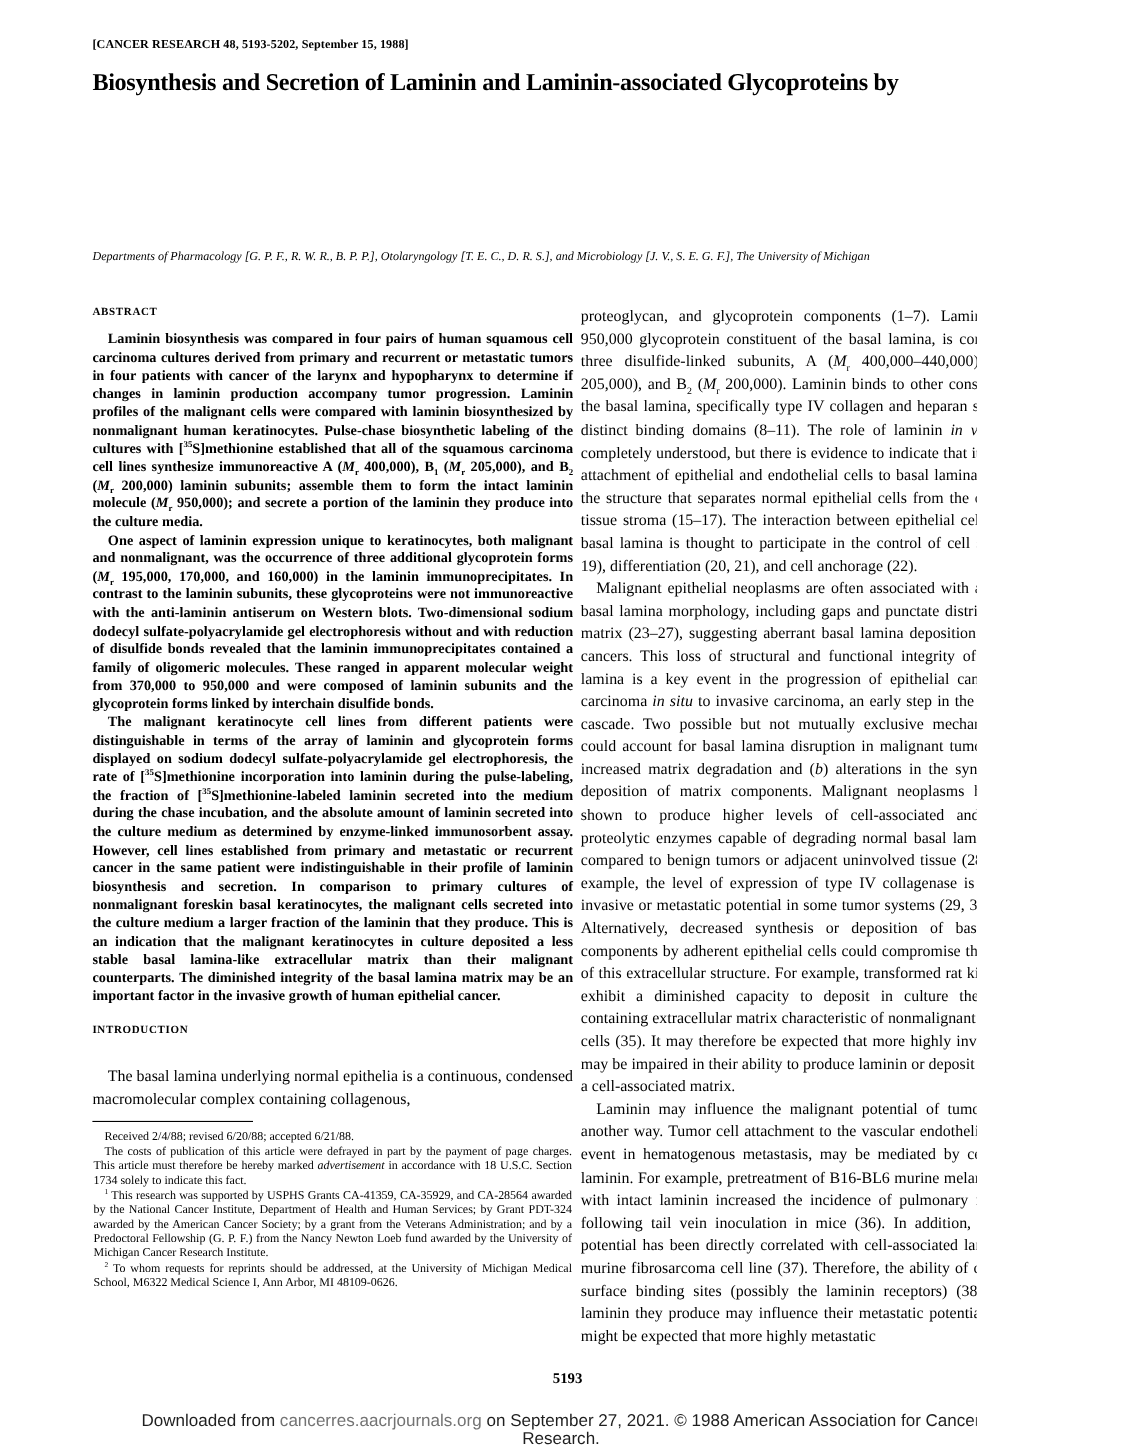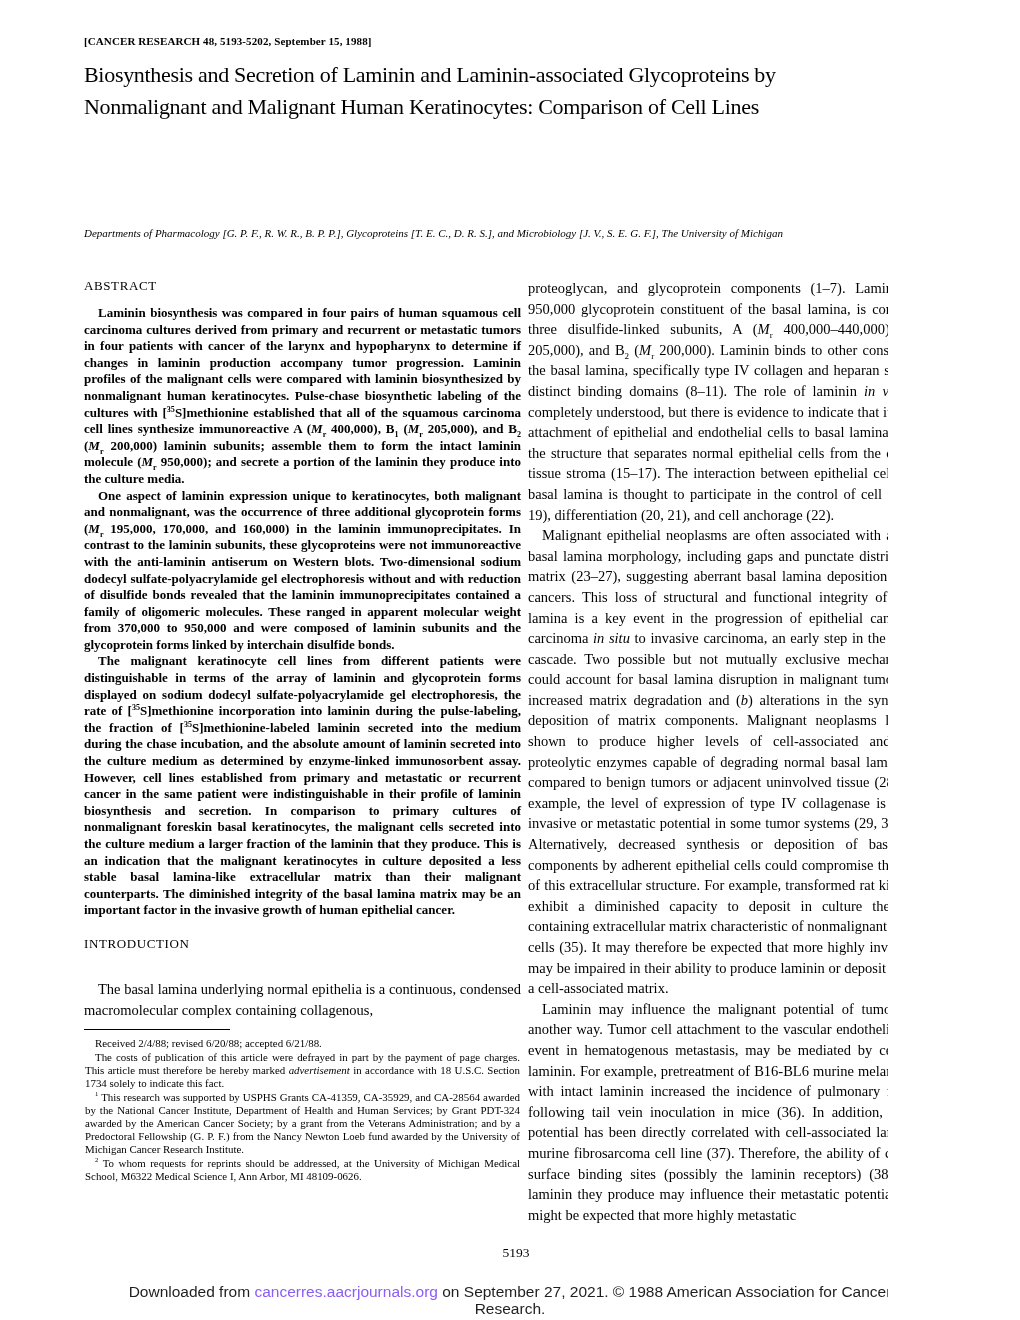--- a/index.html
+++ b/index.html
@@ -10,81 +10,80 @@
   }
   sup { font-size:0.62em; vertical-align:super; line-height:0; }
   sub { font-size:0.62em; vertical-align:sub; line-height:0; }
 
   .journal-header {
     position:absolute; left:84px; top:35px;
     font-size:11px; font-weight:700; letter-spacing:0.1px;
   }
   .title-block {
     position:absolute; left:84px; top:59px;
-    font-weight:400; font-size:22px; line-height:31.5px;
+    font-weight:700; font-size:22px; line-height:31.5px;
     letter-spacing:-0.3px; white-space:nowrap;
   }
   .authors-block {
     position:absolute; left:84px; top:176px;
     font-weight:700; font-size:14.3px; line-height:19px; white-space:nowrap;
   }
   .affiliation-block {
     position:absolute; left:84px; top:227px;
     font-style:italic; font-size:11px; line-height:13.5px; white-space:nowrap;
   }
   .col-left  { position:absolute; left:84px;  top:278px; width:437px; }
   .col-right { position:absolute; left:528px; top:278px; width:421px; }
 
   .sec-head {
-    font-weight:400; font-size:13px; letter-spacing:0.6px; margin:0 0 11px 0;
+    font-weight:700; font-size:10px; letter-spacing:0.6px; margin:0 0 11px 0;
   }
   .abstract p {
     font-weight:700; font-size:13px; line-height:16.6px;
     text-align:justify; text-indent:14px; margin:0;
   }
   .intro-head { margin:17px 0 27px 0; }
   .body-text {
     font-size:14.5px; line-height:20.6px; text-align:justify; margin:0;
   }
   .indent { text-indent:14px; }
 
   .fn-rule {
     width:146px; height:0; border-top:1.6px solid #000; margin:9px 0 7px 0;
   }
   .footnotes p {
     font-size:10.9px; line-height:13px; text-align:justify;
     text-indent:10px; margin:1px;
   }
   .page-number {
     position:absolute; left:84px; top:1245px; width:864px;
-    text-align:center; font-weight:400; font-size:13.5px;
+    text-align:center; font-weight:700; font-size:13.5px;
   }
   .footer {
     position:absolute; left:110px; top:1283px; width:800px;
     text-align:center;
     font-family:"Liberation Sans","DejaVu Sans",sans-serif;
     font-size:15.5px; line-height:17px; color:#1f1f1f;
   }
-  .footer a { color:#8b5cf6; text-decoration:none; cursor:pointer; }
+  .footer a { color:#737373; text-decoration:none; cursor:pointer; }
 </style>
 </head>
 <body>
 
 <div class="page">
 
   <div class="journal-header">[CANCER RESEARCH 48, 5193-5202, September 15, 1988]</div>
 
   <div class="title-block">
     <div>Biosynthesis and Secretion of Laminin and Laminin-associated Glycoproteins by</div>
-    <div>Nonmalignant and Malignant Human Keratinocytes: Comparison of Cell Lines</div>
   </div>
 
 
   <div class="affiliation-block">
-    <div>Departments of Pharmacology [G. P. F., R. W. R., B. P. P.], Glycoproteins [T. E. C., D. R. S.], and Microbiology [J. V., S. E. G. F.], The University of Michigan</div>
+    <div>Departments of Pharmacology [G. P. F., R. W. R., B. P. P.], Otolaryngology [T. E. C., D. R. S.], and Microbiology [J. V., S. E. G. F.], The University of Michigan</div>
   </div>
 
   <div class="col-left">
     <div class="abstract">
       <h2 class="sec-head">ABSTRACT</h2>
       <p>Laminin biosynthesis was compared in four pairs of human squamous cell carcinoma cultures derived from primary and recurrent or metastatic tumors in four patients with cancer of the larynx and hypopharynx to determine if changes in laminin production accompany tumor progression. Laminin profiles of the malignant cells were compared with laminin biosynthesized by nonmalignant human keratinocytes. Pulse-chase biosynthetic labeling of the cultures with [<sup>35</sup>S]methionine established that all of the squamous carcinoma cell lines synthesize immunoreactive A (<i>M</i><sub>r</sub> 400,000), B<sub>1</sub> (<i>M</i><sub>r</sub> 205,000), and B<sub>2</sub> (<i>M</i><sub>r</sub> 200,000) laminin subunits; assemble them to form the intact laminin molecule (<i>M</i><sub>r</sub> 950,000); and secrete a portion of the laminin they produce into the culture media.</p>
       <p>One aspect of laminin expression unique to keratinocytes, both malignant and nonmalignant, was the occurrence of three additional glycoprotein forms (<i>M</i><sub>r</sub> 195,000, 170,000, and 160,000) in the laminin immunoprecipitates. In contrast to the laminin subunits, these glycoproteins were not immunoreactive with the anti-laminin antiserum on Western blots. Two-dimensional sodium dodecyl sulfate-polyacrylamide gel electrophoresis without and with reduction of disulfide bonds revealed that the laminin immunoprecipitates contained a family of oligomeric molecules. These ranged in apparent molecular weight from 370,000 to 950,000 and were composed of laminin subunits and the glycoprotein forms linked by interchain disulfide bonds.</p>
       <p>The malignant keratinocyte cell lines from different patients were distinguishable in terms of the array of laminin and glycoprotein forms displayed on sodium dodecyl sulfate-polyacrylamide gel electrophoresis, the rate of [<sup>35</sup>S]methionine incorporation into laminin during the pulse-labeling, the fraction of [<sup>35</sup>S]methionine-labeled laminin secreted into the medium during the chase incubation, and the absolute amount of laminin secreted into the culture medium as determined by enzyme-linked immunosorbent assay. However, cell lines established from primary and metastatic or recurrent cancer in the same patient were indistinguishable in their profile of laminin biosynthesis and secretion. In comparison to primary cultures of nonmalignant foreskin basal keratinocytes, the malignant cells secreted into the culture medium a larger fraction of the laminin that they produce. This is an indication that the malignant keratinocytes in culture deposited a less stable basal lamina-like extracellular matrix than their malignant counterparts. The diminished integrity of the basal lamina matrix may be an important factor in the invasive growth of human epithelial cancer.</p>
     </div>
 

